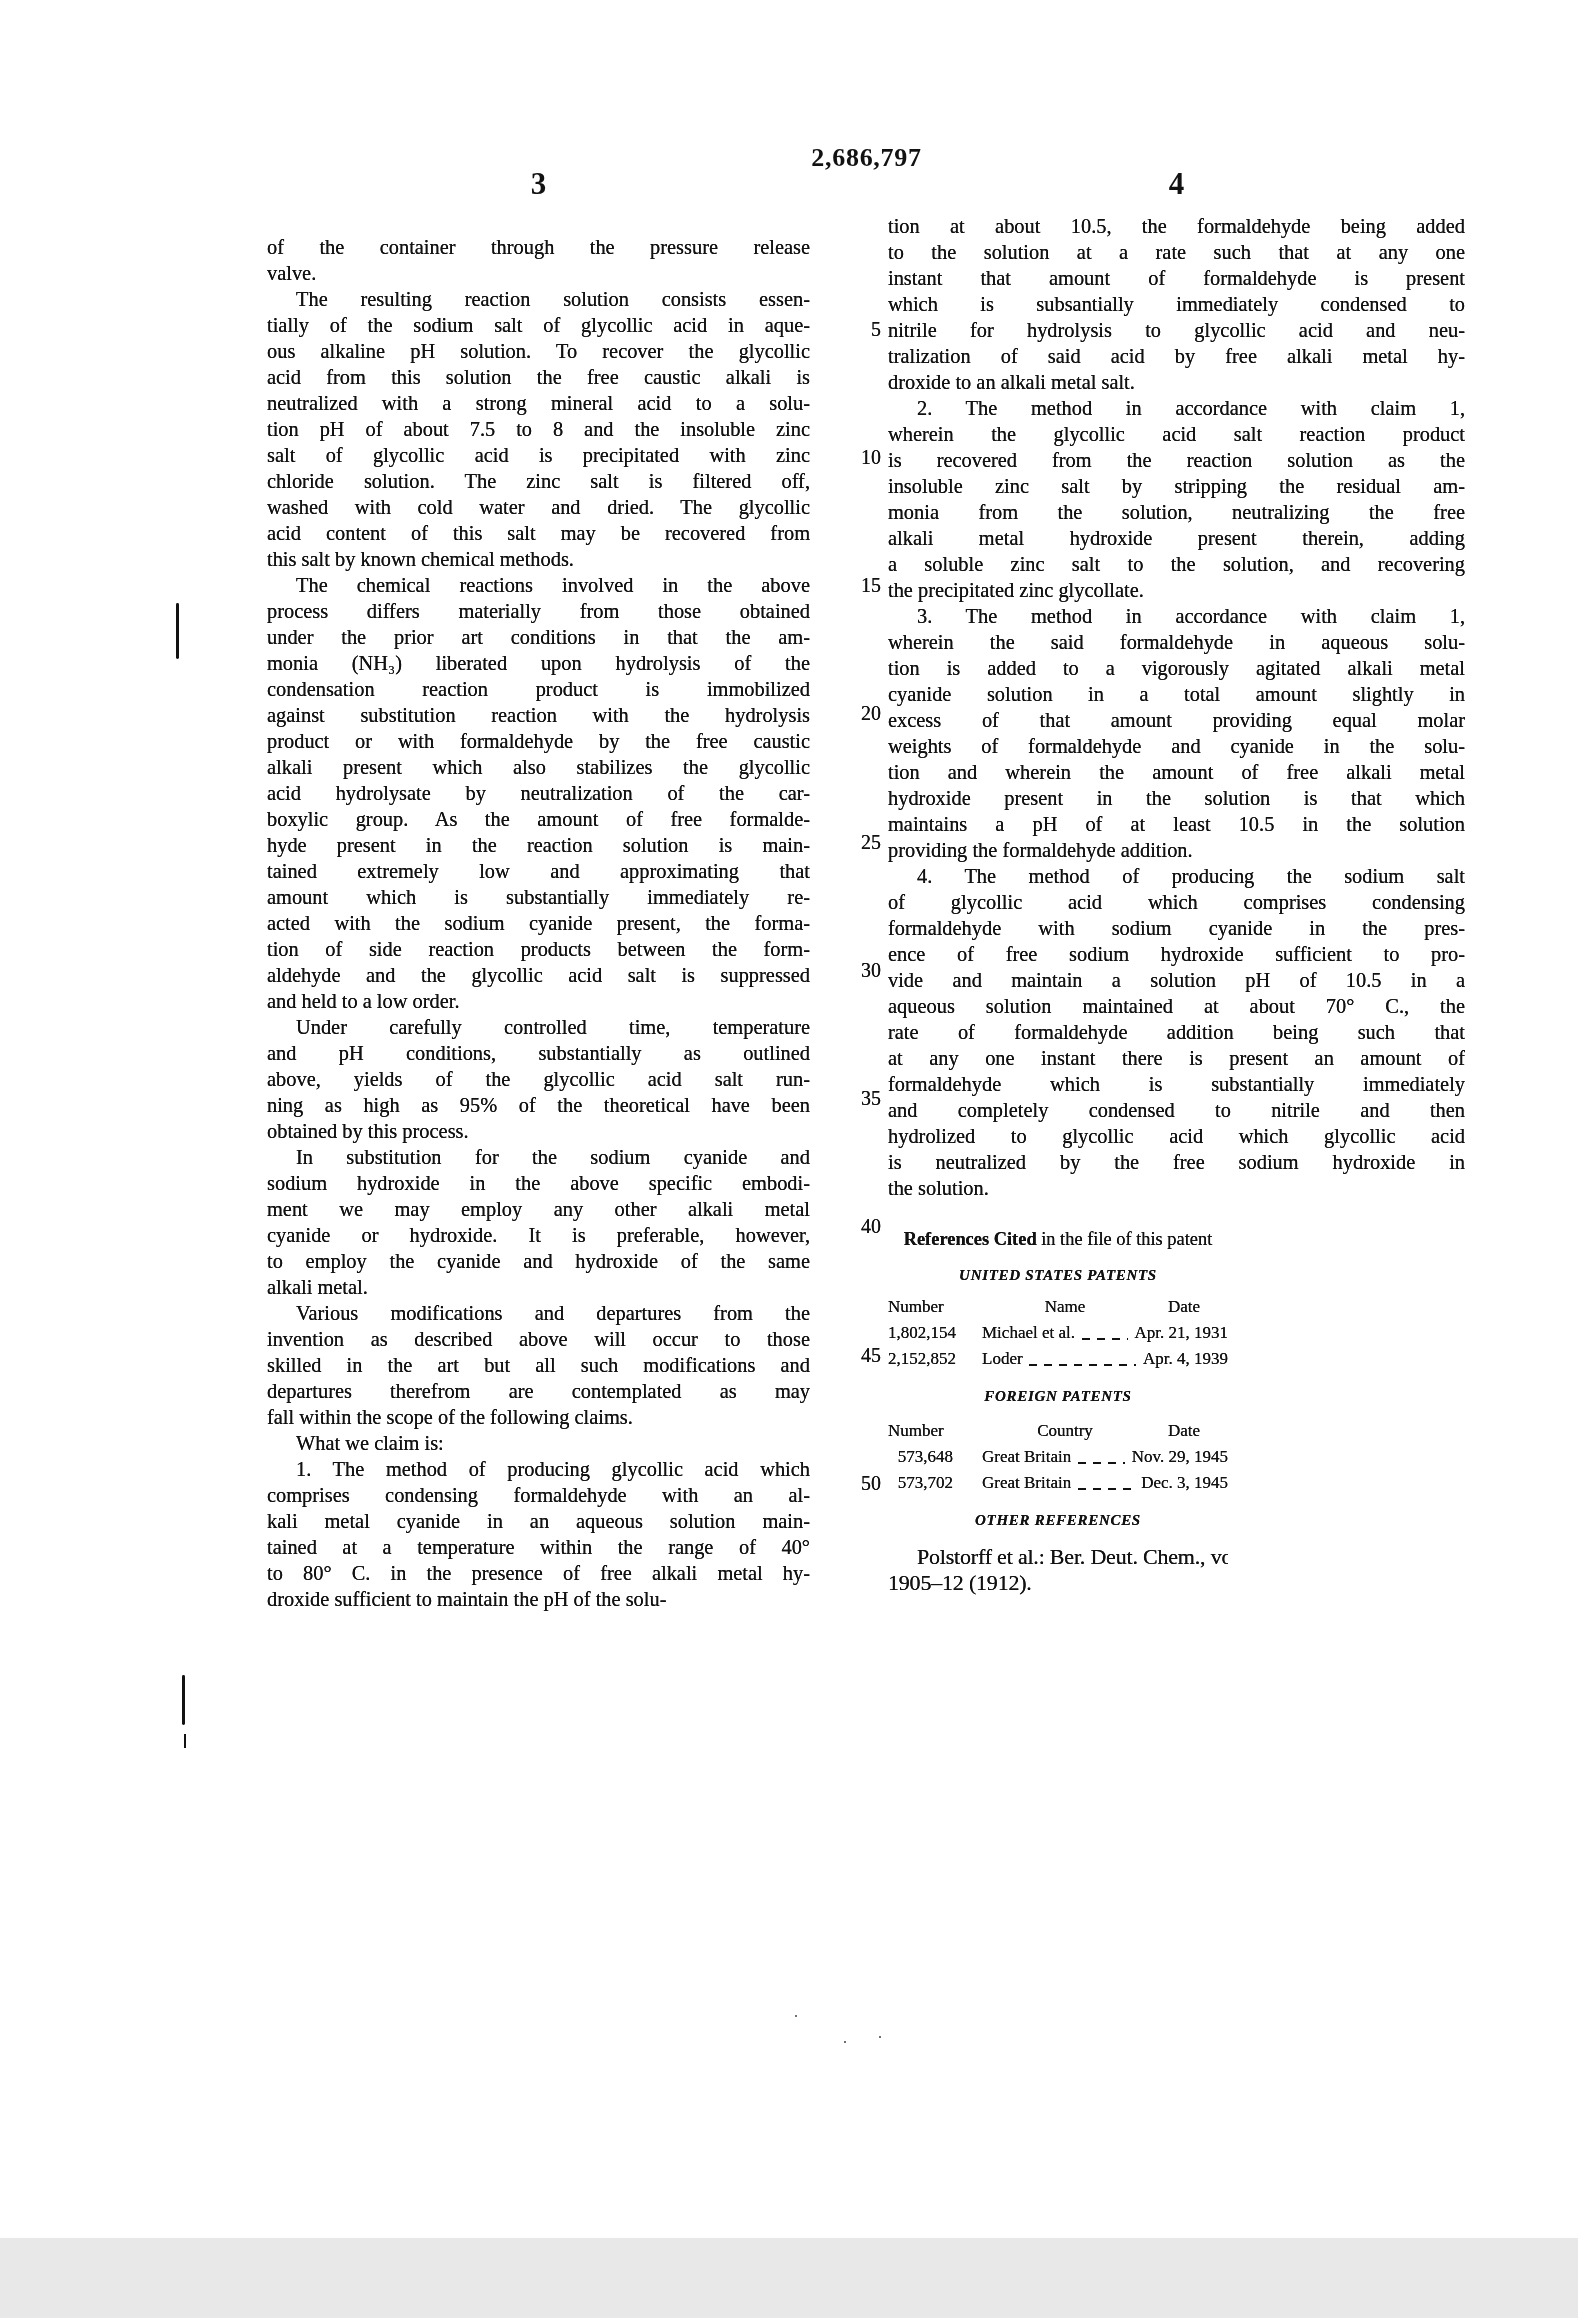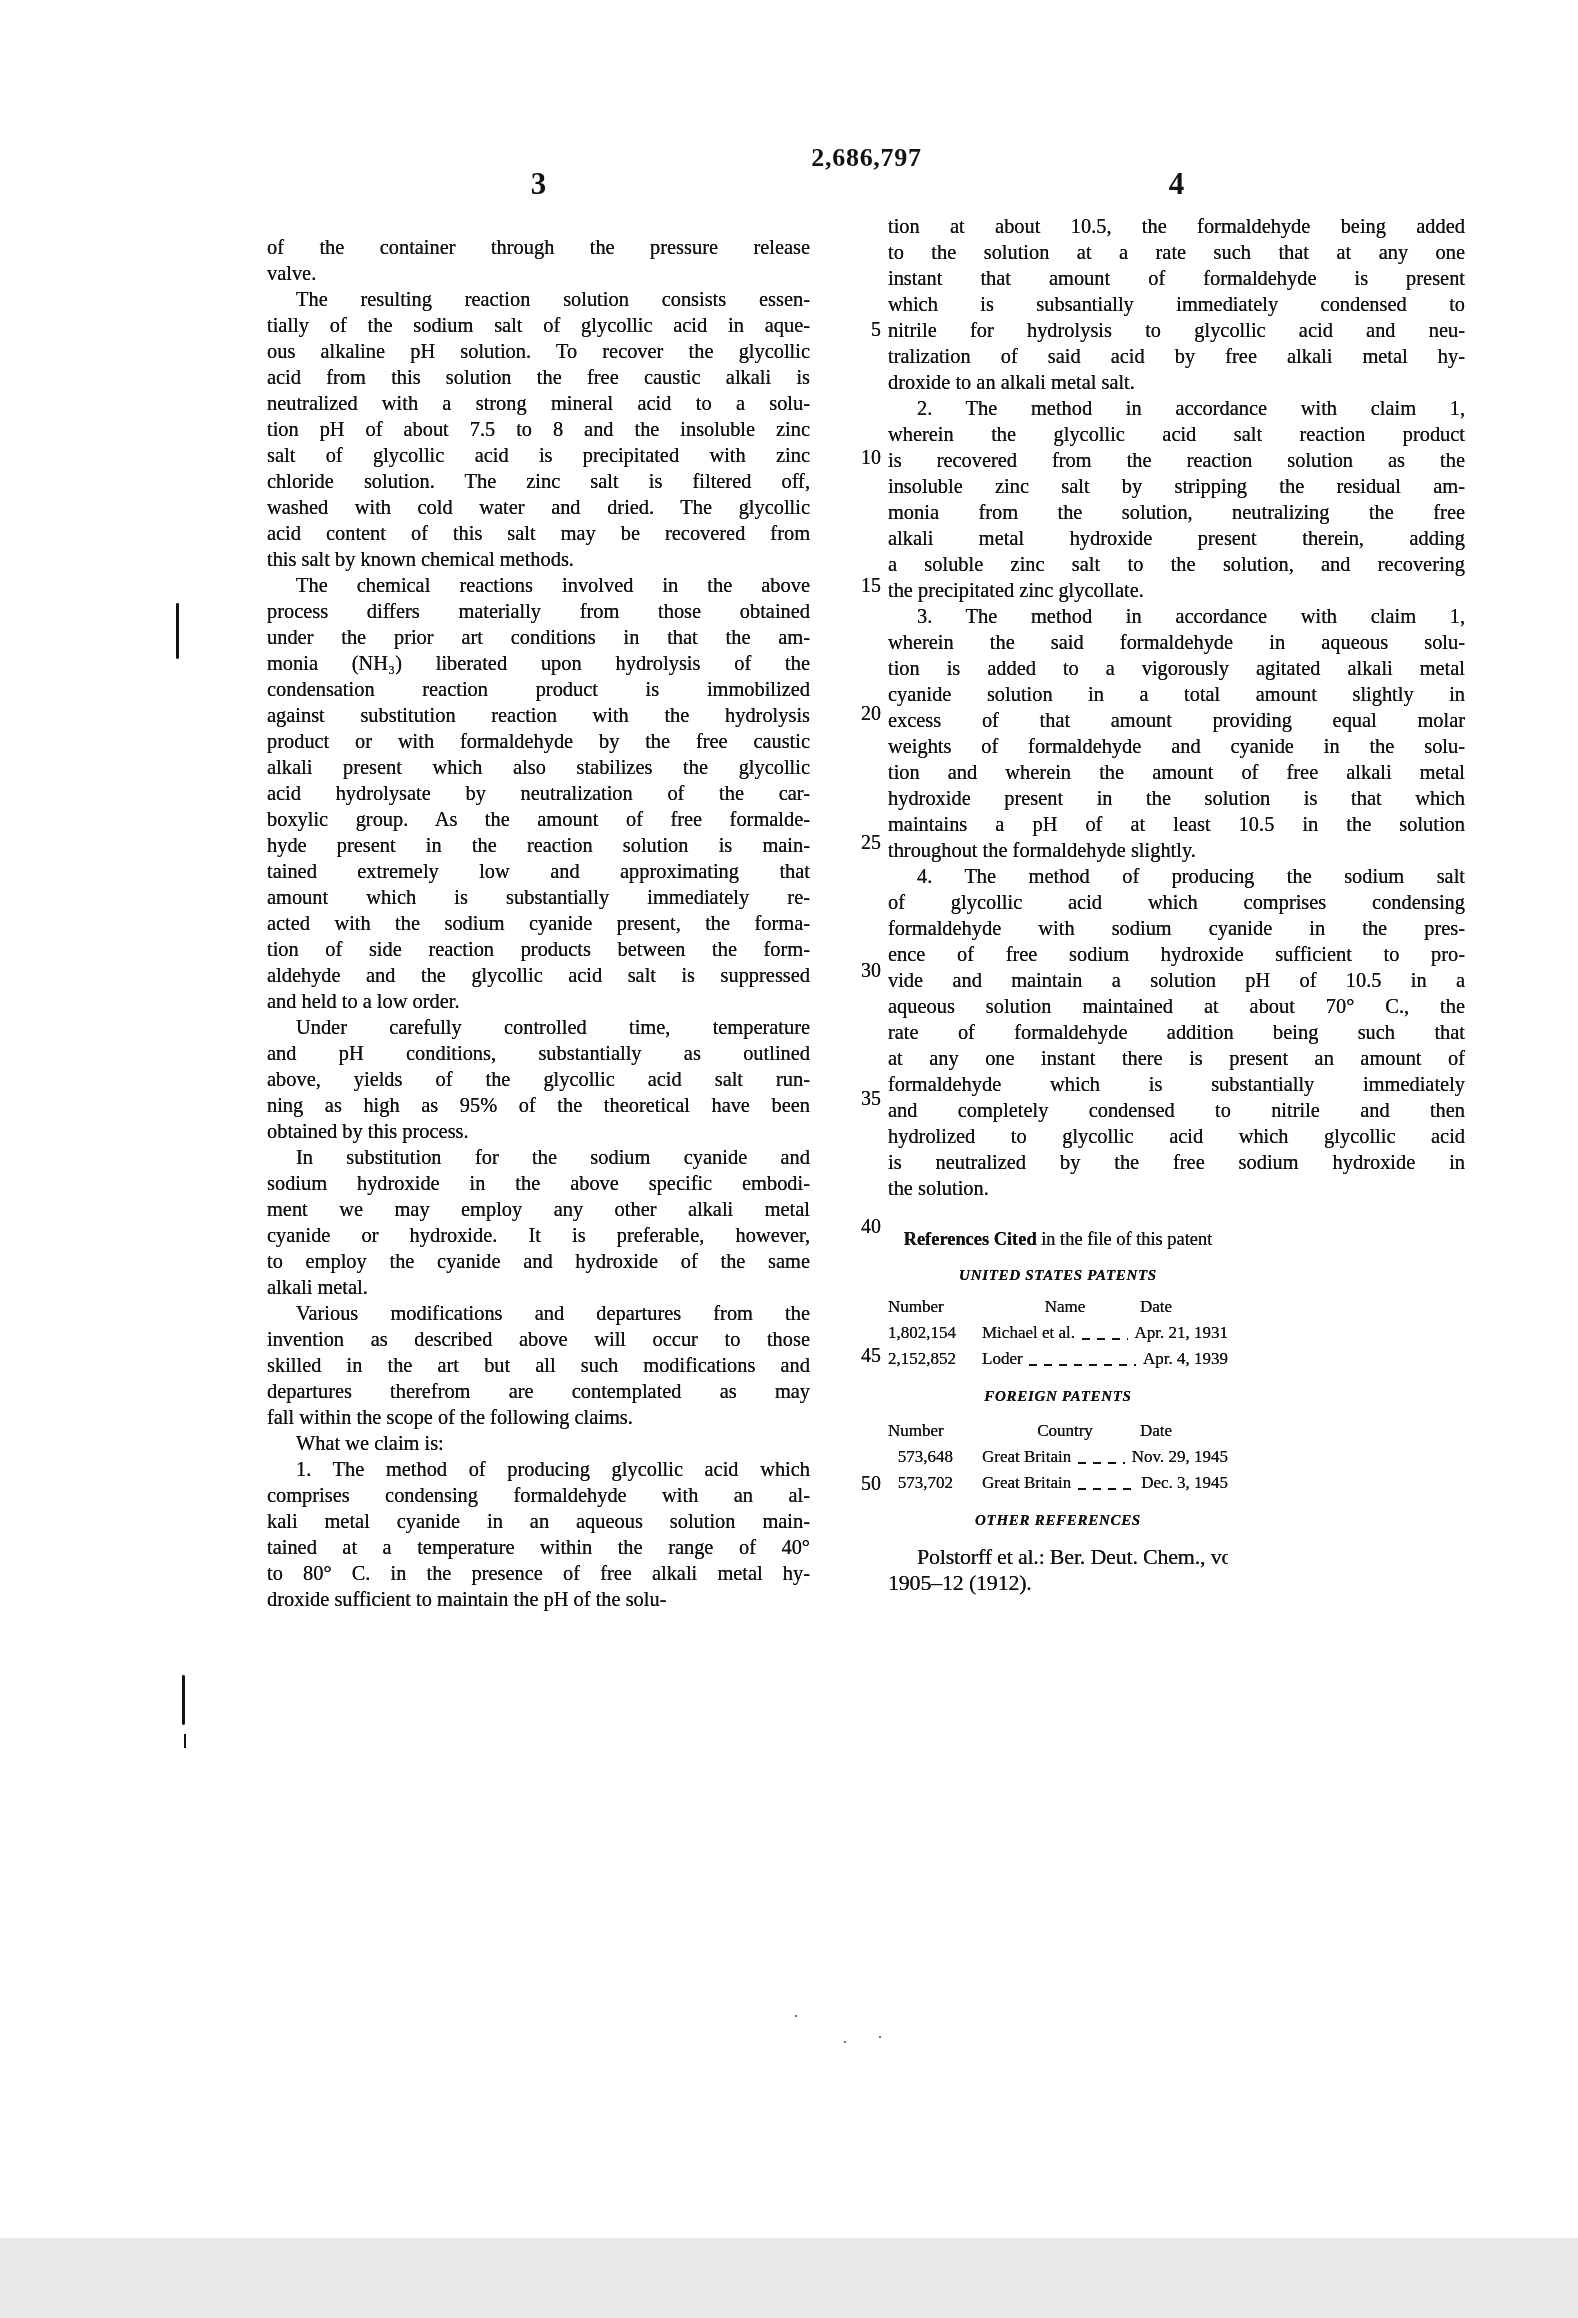--- a/index.html
+++ b/index.html
@@ -37,21 +37,21 @@
   
   .refs{width:340px;margin-top:25px;}
   .ref-cited{font-size:18.4px;line-height:26px;text-align:center;white-space:nowrap;}
   .ref-cited .b{font-weight:bold;}
   .ref-head{font-size:15px;font-weight:bold;text-align:center;line-height:26px;letter-spacing:0.7px;font-style:italic;}
   .mt14{margin-top:9.5px;}.mt16{margin-top:11px;}
   .ref-thead{display:flex;font-size:17px;line-height:26px;}
   .mt10{margin-top:6.8px;}.mt13{margin-top:8.8px;}
   .th-num{width:102px;}
   .th-name{flex:1;text-align:center;}
-  .th-date{width:88px;text-align:left;}
+  .th-date{width:88px;text-align:center;}
   .ref-trow{display:flex;font-size:17px;line-height:26px;}
   .ref-num{width:65px;text-align:right;}
   .ref-mid{flex:1;display:flex;margin-left:29px;}
   .ref-leader{
     flex:1;height:2px;align-self:flex-end;margin:0 6.8px 6.1px 6.8px;
     background:repeating-linear-gradient(90deg,#121212 0 8.2px,transparent 8.2px 15px);
   }
   .ref-other{margin-top:11px;font-size:22px;line-height:26px;letter-spacing:-0.2px;}
   .ref-other .tline{height:26px;white-space:nowrap;}
 
@@ -161,21 +161,21 @@
         <div class="tline last">the precipitated zinc glycollate.</div>
         <div class="tline ind">3. The method in accordance with claim 1,</div>
         <div class="tline">wherein the said formaldehyde in aqueous solu-</div>
         <div class="tline">tion is added to a vigorously agitated alkali metal</div>
         <div class="tline">cyanide solution in a total amount slightly in</div>
         <div class="tline">excess of that amount providing equal molar</div>
         <div class="tline">weights of formaldehyde and cyanide in the solu-</div>
         <div class="tline">tion and wherein the amount of free alkali metal</div>
         <div class="tline">hydroxide present in the solution is that which</div>
         <div class="tline">maintains a pH of at least 10.5 in the solution</div>
-        <div class="tline last">throughout the formaldehyde slightly.</div>
+        <div class="tline last">providing the formaldehyde addition.</div>
         <div class="tline ind">4. The method of producing the sodium salt</div>
         <div class="tline">of glycollic acid which comprises condensing</div>
         <div class="tline">formaldehyde with sodium cyanide in the pres-</div>
         <div class="tline">ence of free sodium hydroxide sufficient to pro-</div>
         <div class="tline">vide and maintain a solution pH of 10.5 in a</div>
         <div class="tline">aqueous solution maintained at about 70° C., the</div>
         <div class="tline">rate of formaldehyde addition being such that</div>
         <div class="tline">at any one instant there is present an amount of</div>
         <div class="tline">formaldehyde which is substantially immediately</div>
         <div class="tline">and completely condensed to nitrile and then</div>

